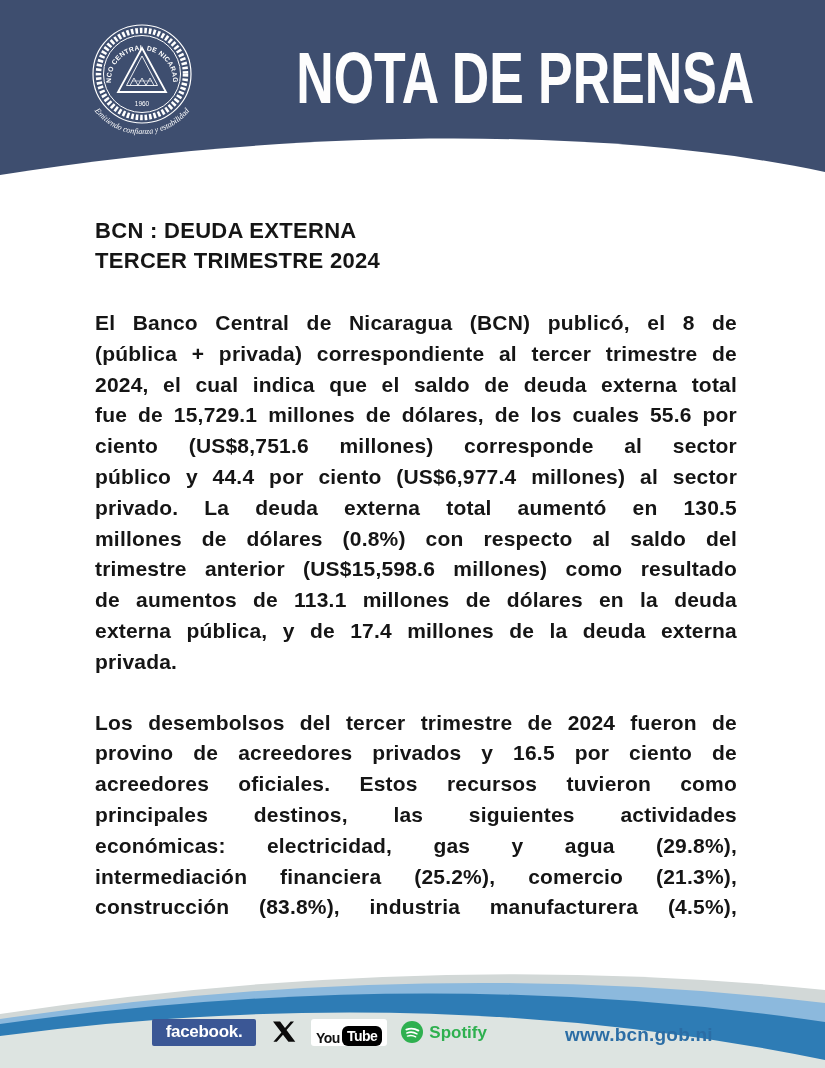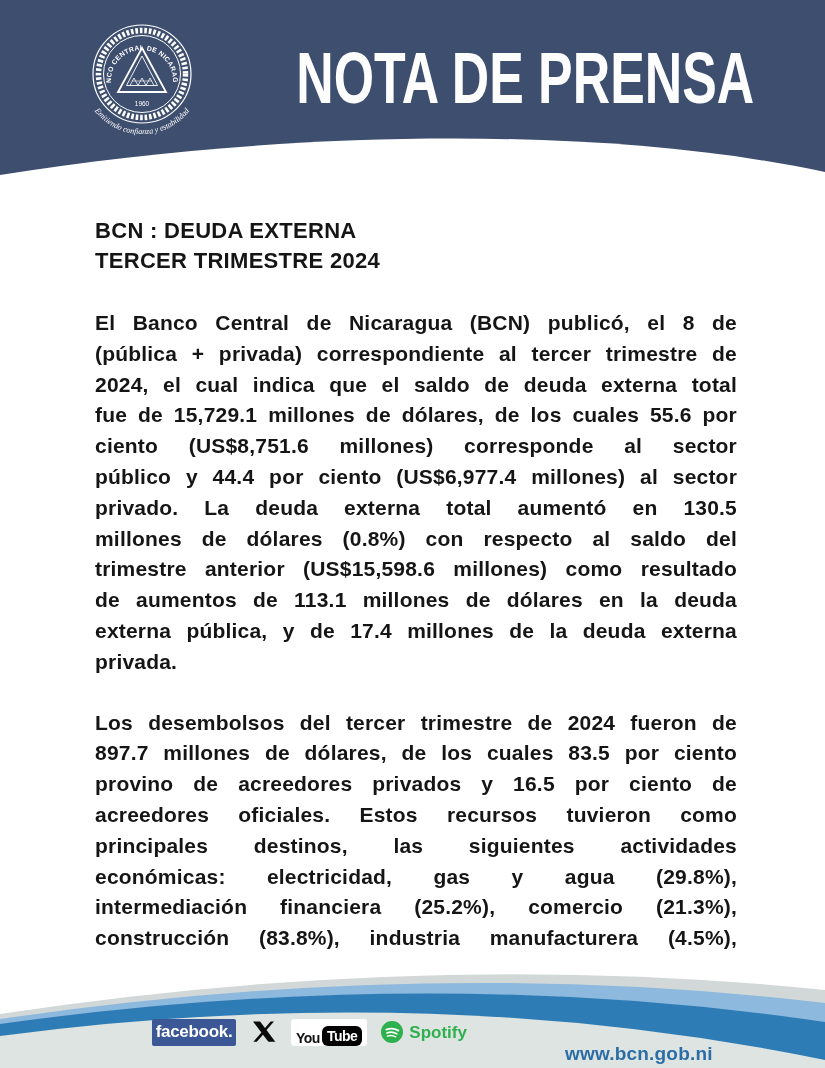--- a/index.html
+++ b/index.html
@@ -38,38 +38,38 @@
   .para .line.last { text-align-last:left; }
 
   
   .footer { position:absolute; bottom:0; left:0; width:825px; height:113px; z-index:1; }
   .footer-wave { position:absolute; top:0; left:0; width:825px; height:113px; display:block; }
   .social-row {
     position:absolute; left:152px; top:62px; height:30px;
     display:flex; align-items:center; gap:14px; z-index:3;
   }
   .fb-badge {
-    width:84px; height:27px; background:#3b5795; border-radius:2px;
+    width:104px; height:27px; background:#3b5795; border-radius:2px;
     color:#ffffff; font-weight:bold; font-size:17px;
     display:flex; align-items:center; justify-content:center; letter-spacing:-0.3px;
   }
   .x-badge { width:27px; height:27px; display:flex; align-items:center; justify-content:center; }
   .yt-badge {
     height:27px; background:#ffffff; border-radius:3px; padding:0 5px;
     display:flex; align-items:flex-end; gap:2px;
   }
   .yt-you { color:#111; font-weight:bold; font-size:14px; letter-spacing:-0.5px; }
   .yt-tube {
     background:#000000; color:#fff; font-weight:bold; font-size:14px;
     border-radius:6px; padding:2px 5px; letter-spacing:-0.5px;
   }
   .sp-badge { display:flex; align-items:flex-end; gap:6px; }
   .sp-label { color:#2eb04f; font-weight:bold; font-size:17px; }
   .website {
-    position:absolute; left:565px; top:88px; z-index:3;
+    position:absolute; left:565px; top:69px; z-index:3;
     color:#2b6da5; font-weight:bold; font-size:19px; letter-spacing:0.2px;
   }
 </style>
 </head>
 <body>
 
 <div class="page">
 
   <div class="header">
 
@@ -116,21 +116,20 @@
           <div class="line">público y 44.4 por ciento (US$6,977.4 millones) al sector</div>
           <div class="line">privado. La deuda externa total aumentó en 130.5</div>
           <div class="line">millones de dólares (0.8%) con respecto al saldo del</div>
           <div class="line">trimestre anterior (US$15,598.6 millones) como resultado</div>
           <div class="line">de aumentos de 113.1 millones de dólares en la deuda</div>
           <div class="line">externa pública, y de 17.4 millones de la deuda externa</div>
           <div class="line last">privada.</div>
         </div>
         <div class="para">
           <div class="line">Los desembolsos del tercer trimestre de 2024 fueron de</div>
-          <div class="line">897.7 millones de dólares, de los cuales 83.5 por ciento</div>
           <div class="line">provino de acreedores privados y 16.5 por ciento de</div>
           <div class="line">acreedores oficiales. Estos recursos tuvieron como</div>
           <div class="line">principales destinos, las siguientes actividades</div>
           <div class="line">económicas: electricidad, gas y agua (29.8%),</div>
           <div class="line">intermediación financiera (25.2%), comercio (21.3%),</div>
           <div class="line">construcción (83.8%), industria manufacturera (4.5%),</div>
         </div>
       </div>
   </div>
 

